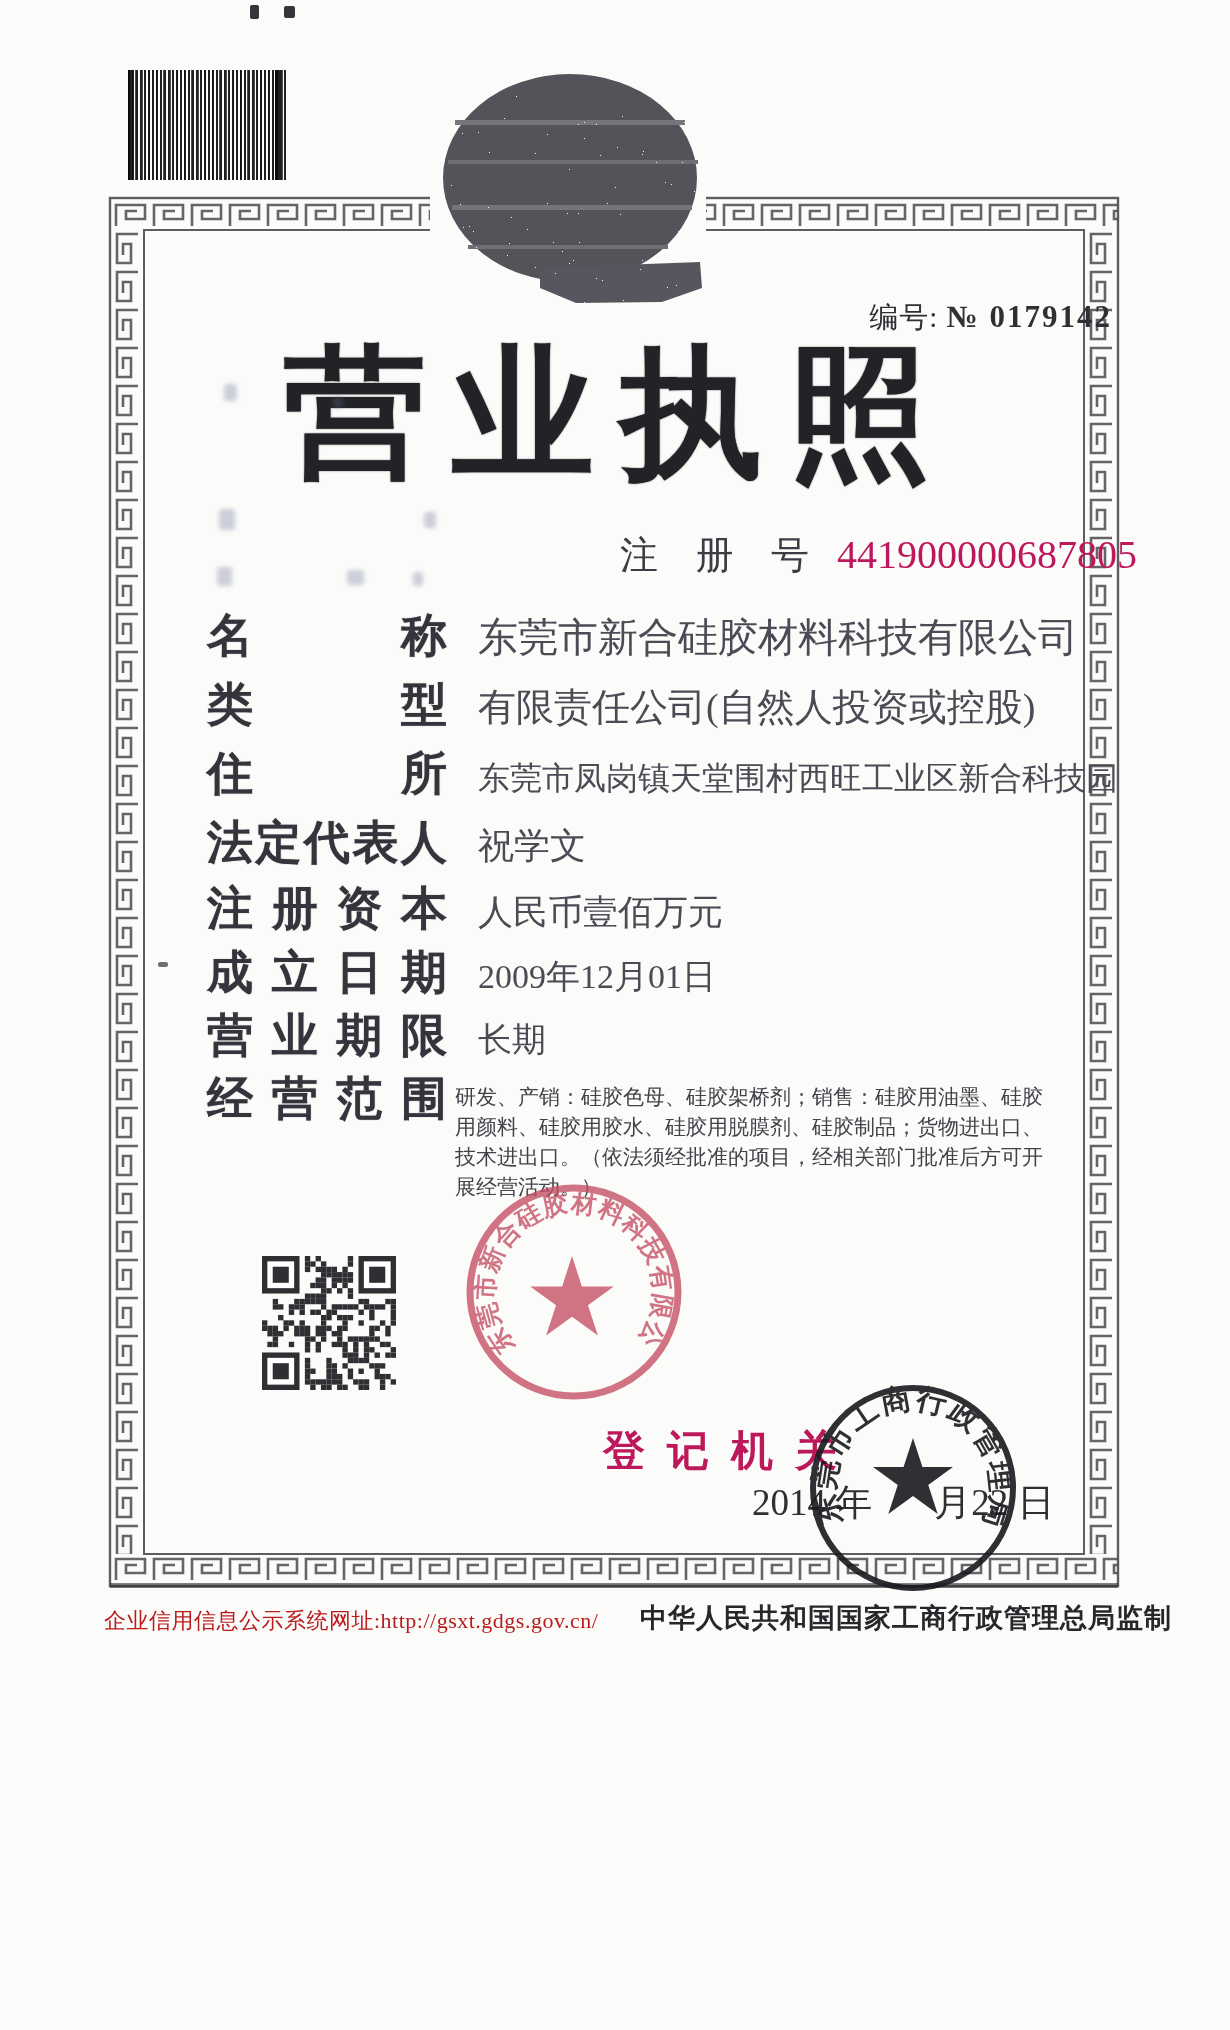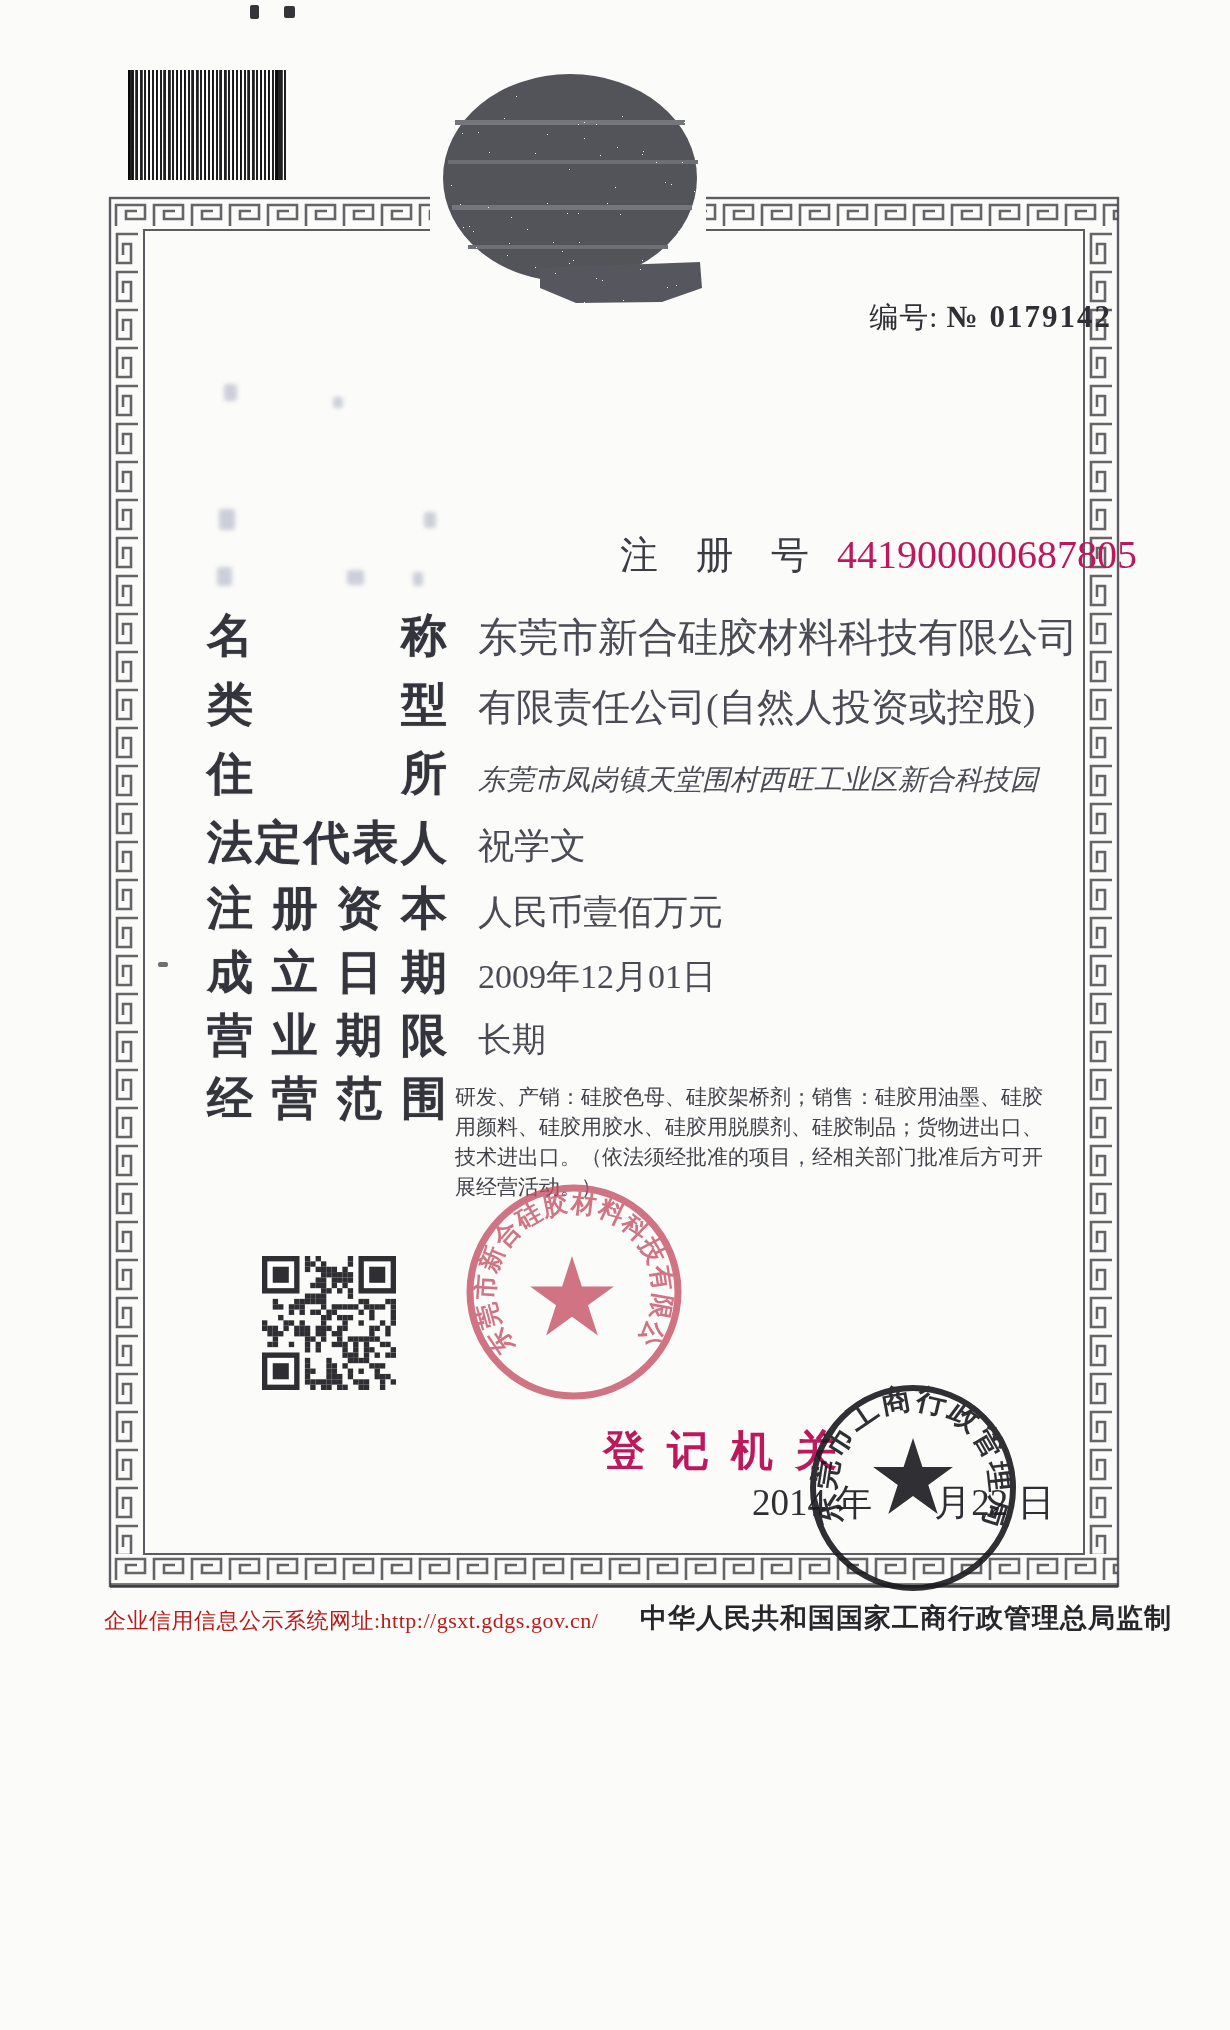--- a/index.html
+++ b/index.html
@@ -49,21 +49,21 @@
   .frow{position:absolute;left:207px;width:905px;display:flex;align-items:baseline;}
   .flabel{
     flex:0 0 240px;display:flex;justify-content:space-between;
     font-size:46px;font-weight:bold;color:#34343c;line-height:1;
     text-shadow:0 0 1px rgba(50,50,56,.6);
   }
   .fvalue{margin-left:31px;color:#4b4b55;line-height:1.15;white-space:nowrap;}
   .fvalue.wrap{white-space:normal;margin-left:8px;}
   .r1{top:613px;} .r1 .fvalue{font-size:40px;}
   .r2{top:682px;} .r2 .fvalue{font-size:38px;}
-  .r3{top:751px;} .r3 .fvalue{font-size:28px;font-style:italic;}
+  .r3{top:751px;} .r3 .fvalue{font-size:32px;}
   .r4{top:820px;} .r4 .fvalue{font-size:36px;}
   .r5{top:886px;} .r5 .fvalue{font-size:35px;}
   .r6{top:950px;} .r6 .fvalue{font-size:34px;}
   .r7{top:1013px;} .r7 .fvalue{font-size:34px;}
   .r8{top:1076px;align-items:flex-start;}
   .r8 .fvalue{font-size:21px;line-height:30px;width:606px;margin-top:6px;color:#41414a;}
 
   
   .registrar-label{
     position:absolute;left:603px;top:1423px;font-size:42px;font-weight:bold;
@@ -149,20 +149,21 @@
   <div class="speck" style="left:250px;top:5px;width:9px;height:14px;"></div>
   <div class="speck" style="left:284px;top:6px;width:11px;height:12px;"></div>
 
   <div class="barcode"></div>
 
   <div class="serial">
     <span>编号:</span>
     <span class="no">№ 0179142</span>
   </div>
 
+  <div class="license-title">营业执照</div>
 
   <div class="ghost" style="left:224px;top:384px;width:13px;height:17px;"></div>
   <div class="ghost" style="left:333px;top:397px;width:10px;height:11px;"></div>
   <div class="ghost" style="left:219px;top:509px;width:16px;height:21px;"></div>
   <div class="ghost" style="left:424px;top:512px;width:12px;height:16px;"></div>
   <div class="ghost" style="left:217px;top:567px;width:15px;height:19px;"></div>
   <div class="ghost" style="left:347px;top:570px;width:17px;height:15px;"></div>
   <div class="ghost" style="left:413px;top:572px;width:10px;height:14px;"></div>
   <div class="speck" style="left:158px;top:962px;width:10px;height:5px;opacity:.7;"></div>
 

